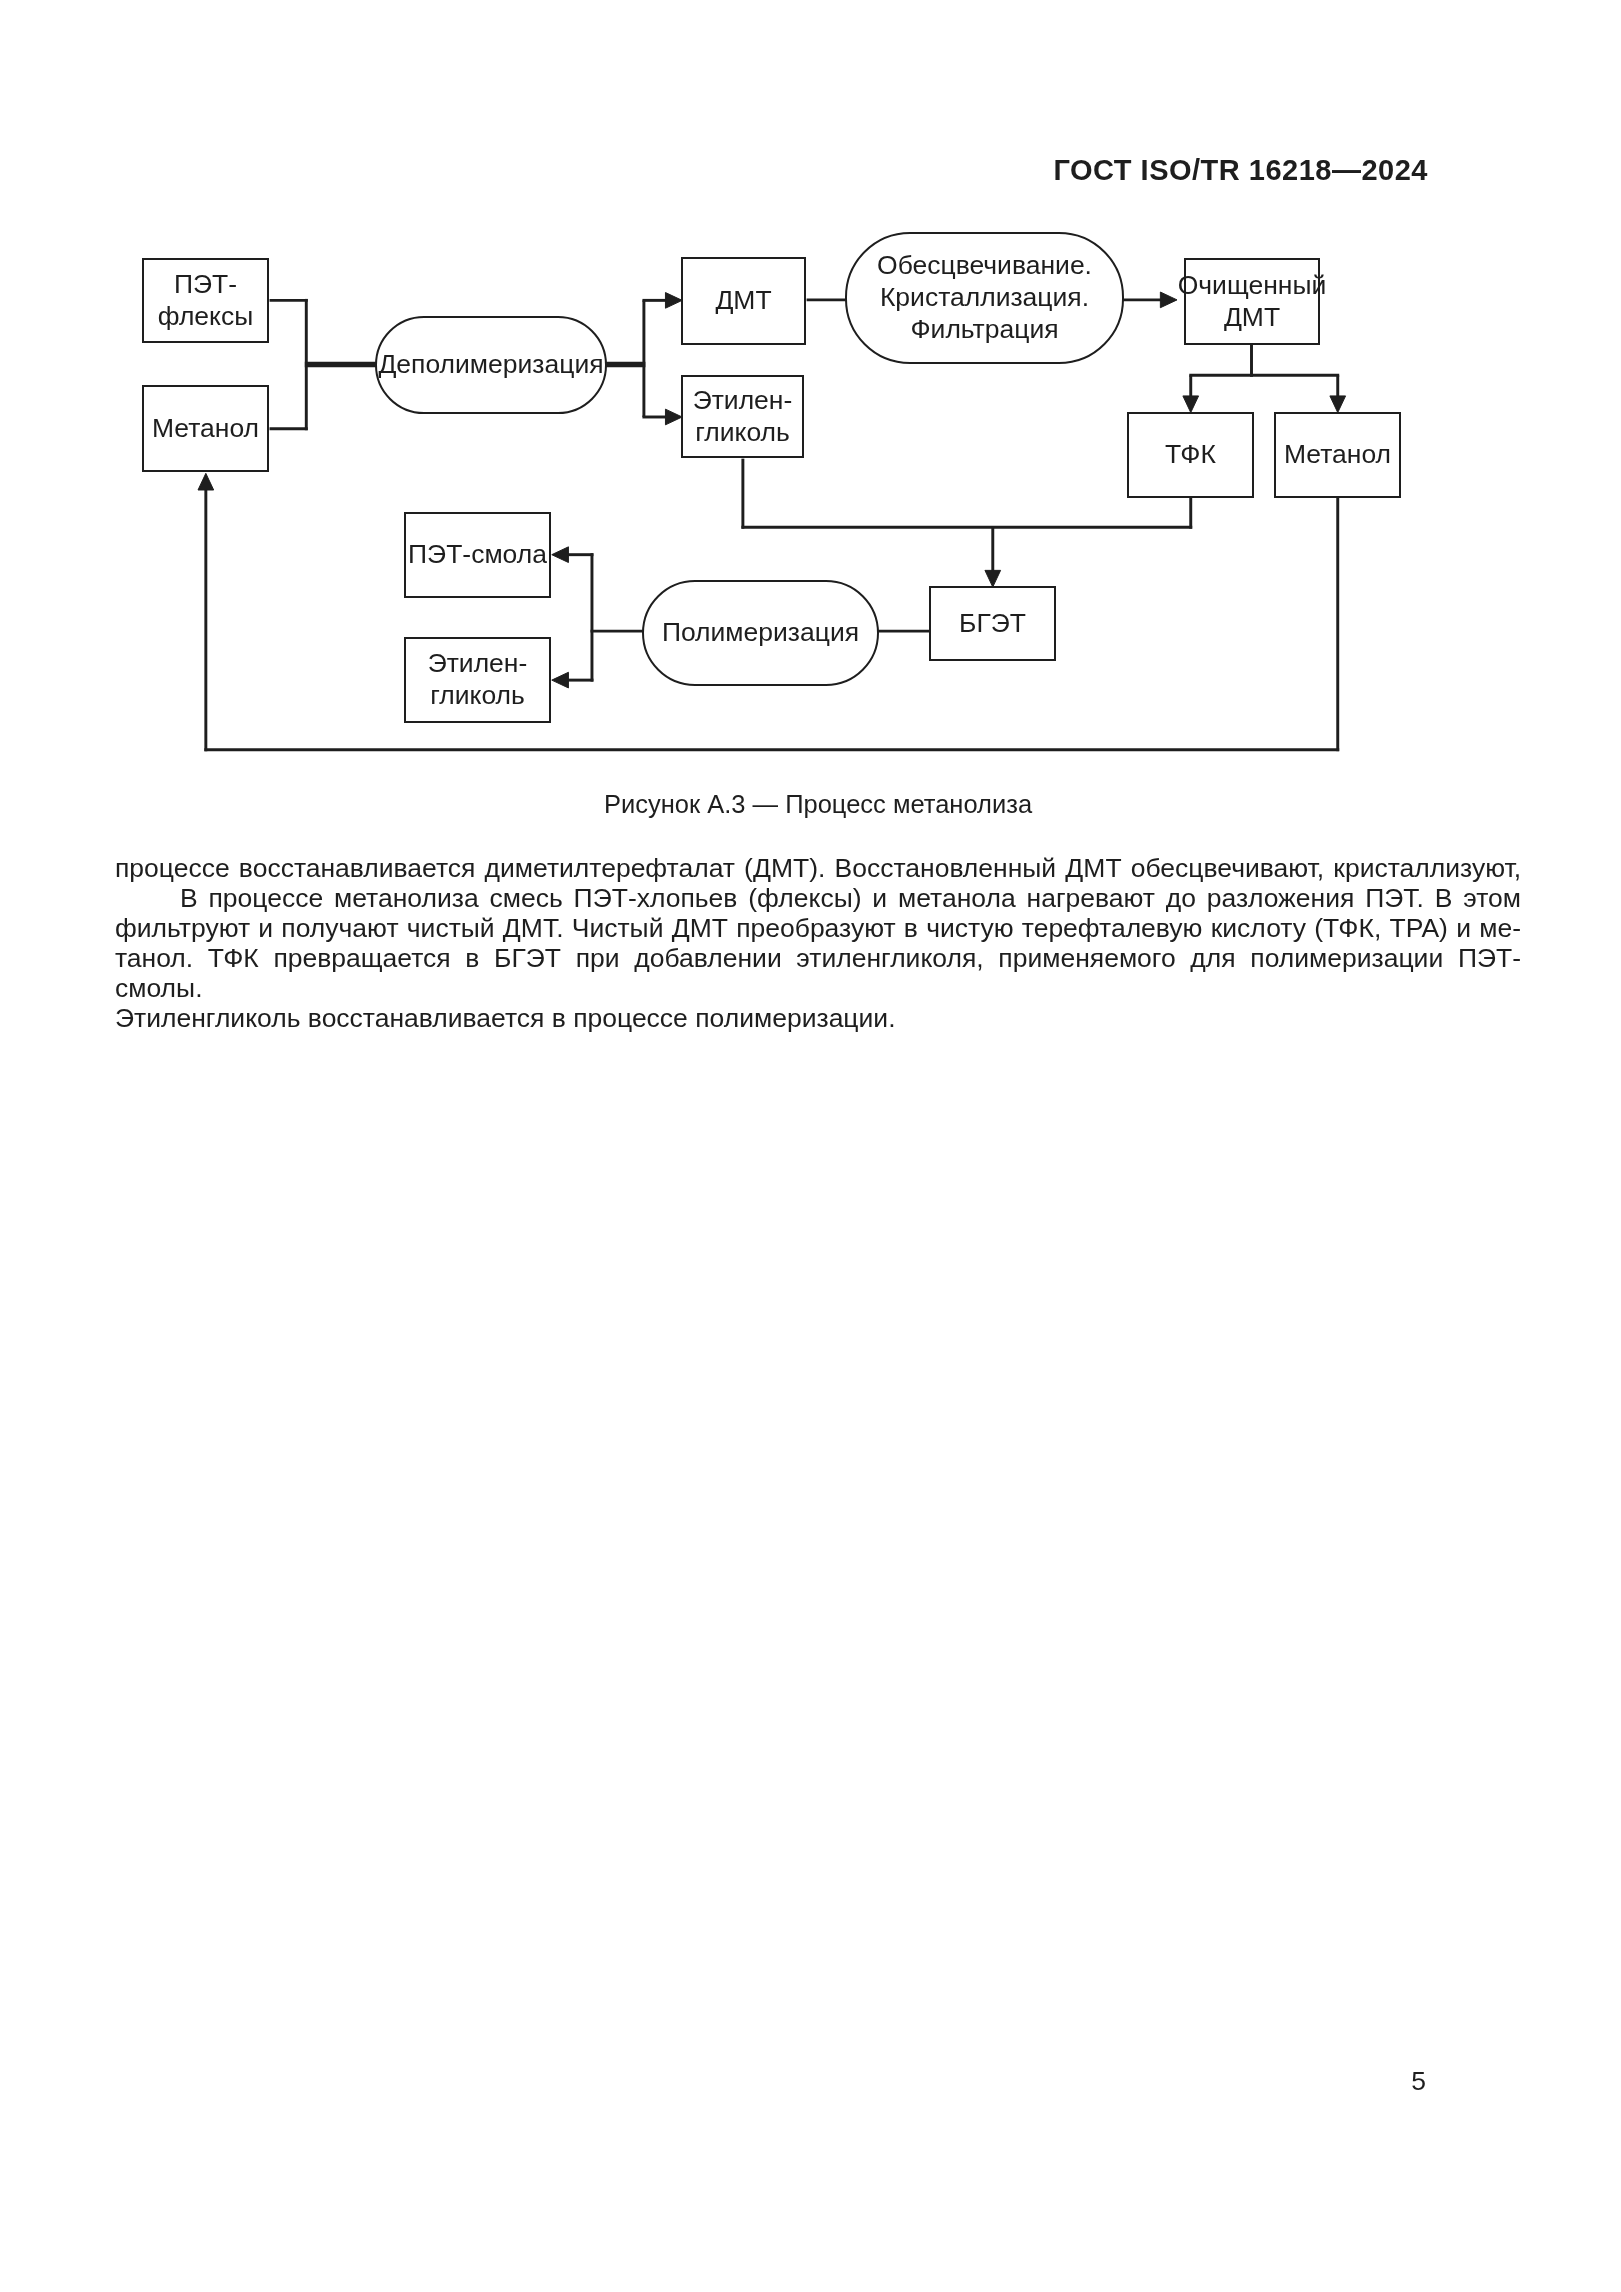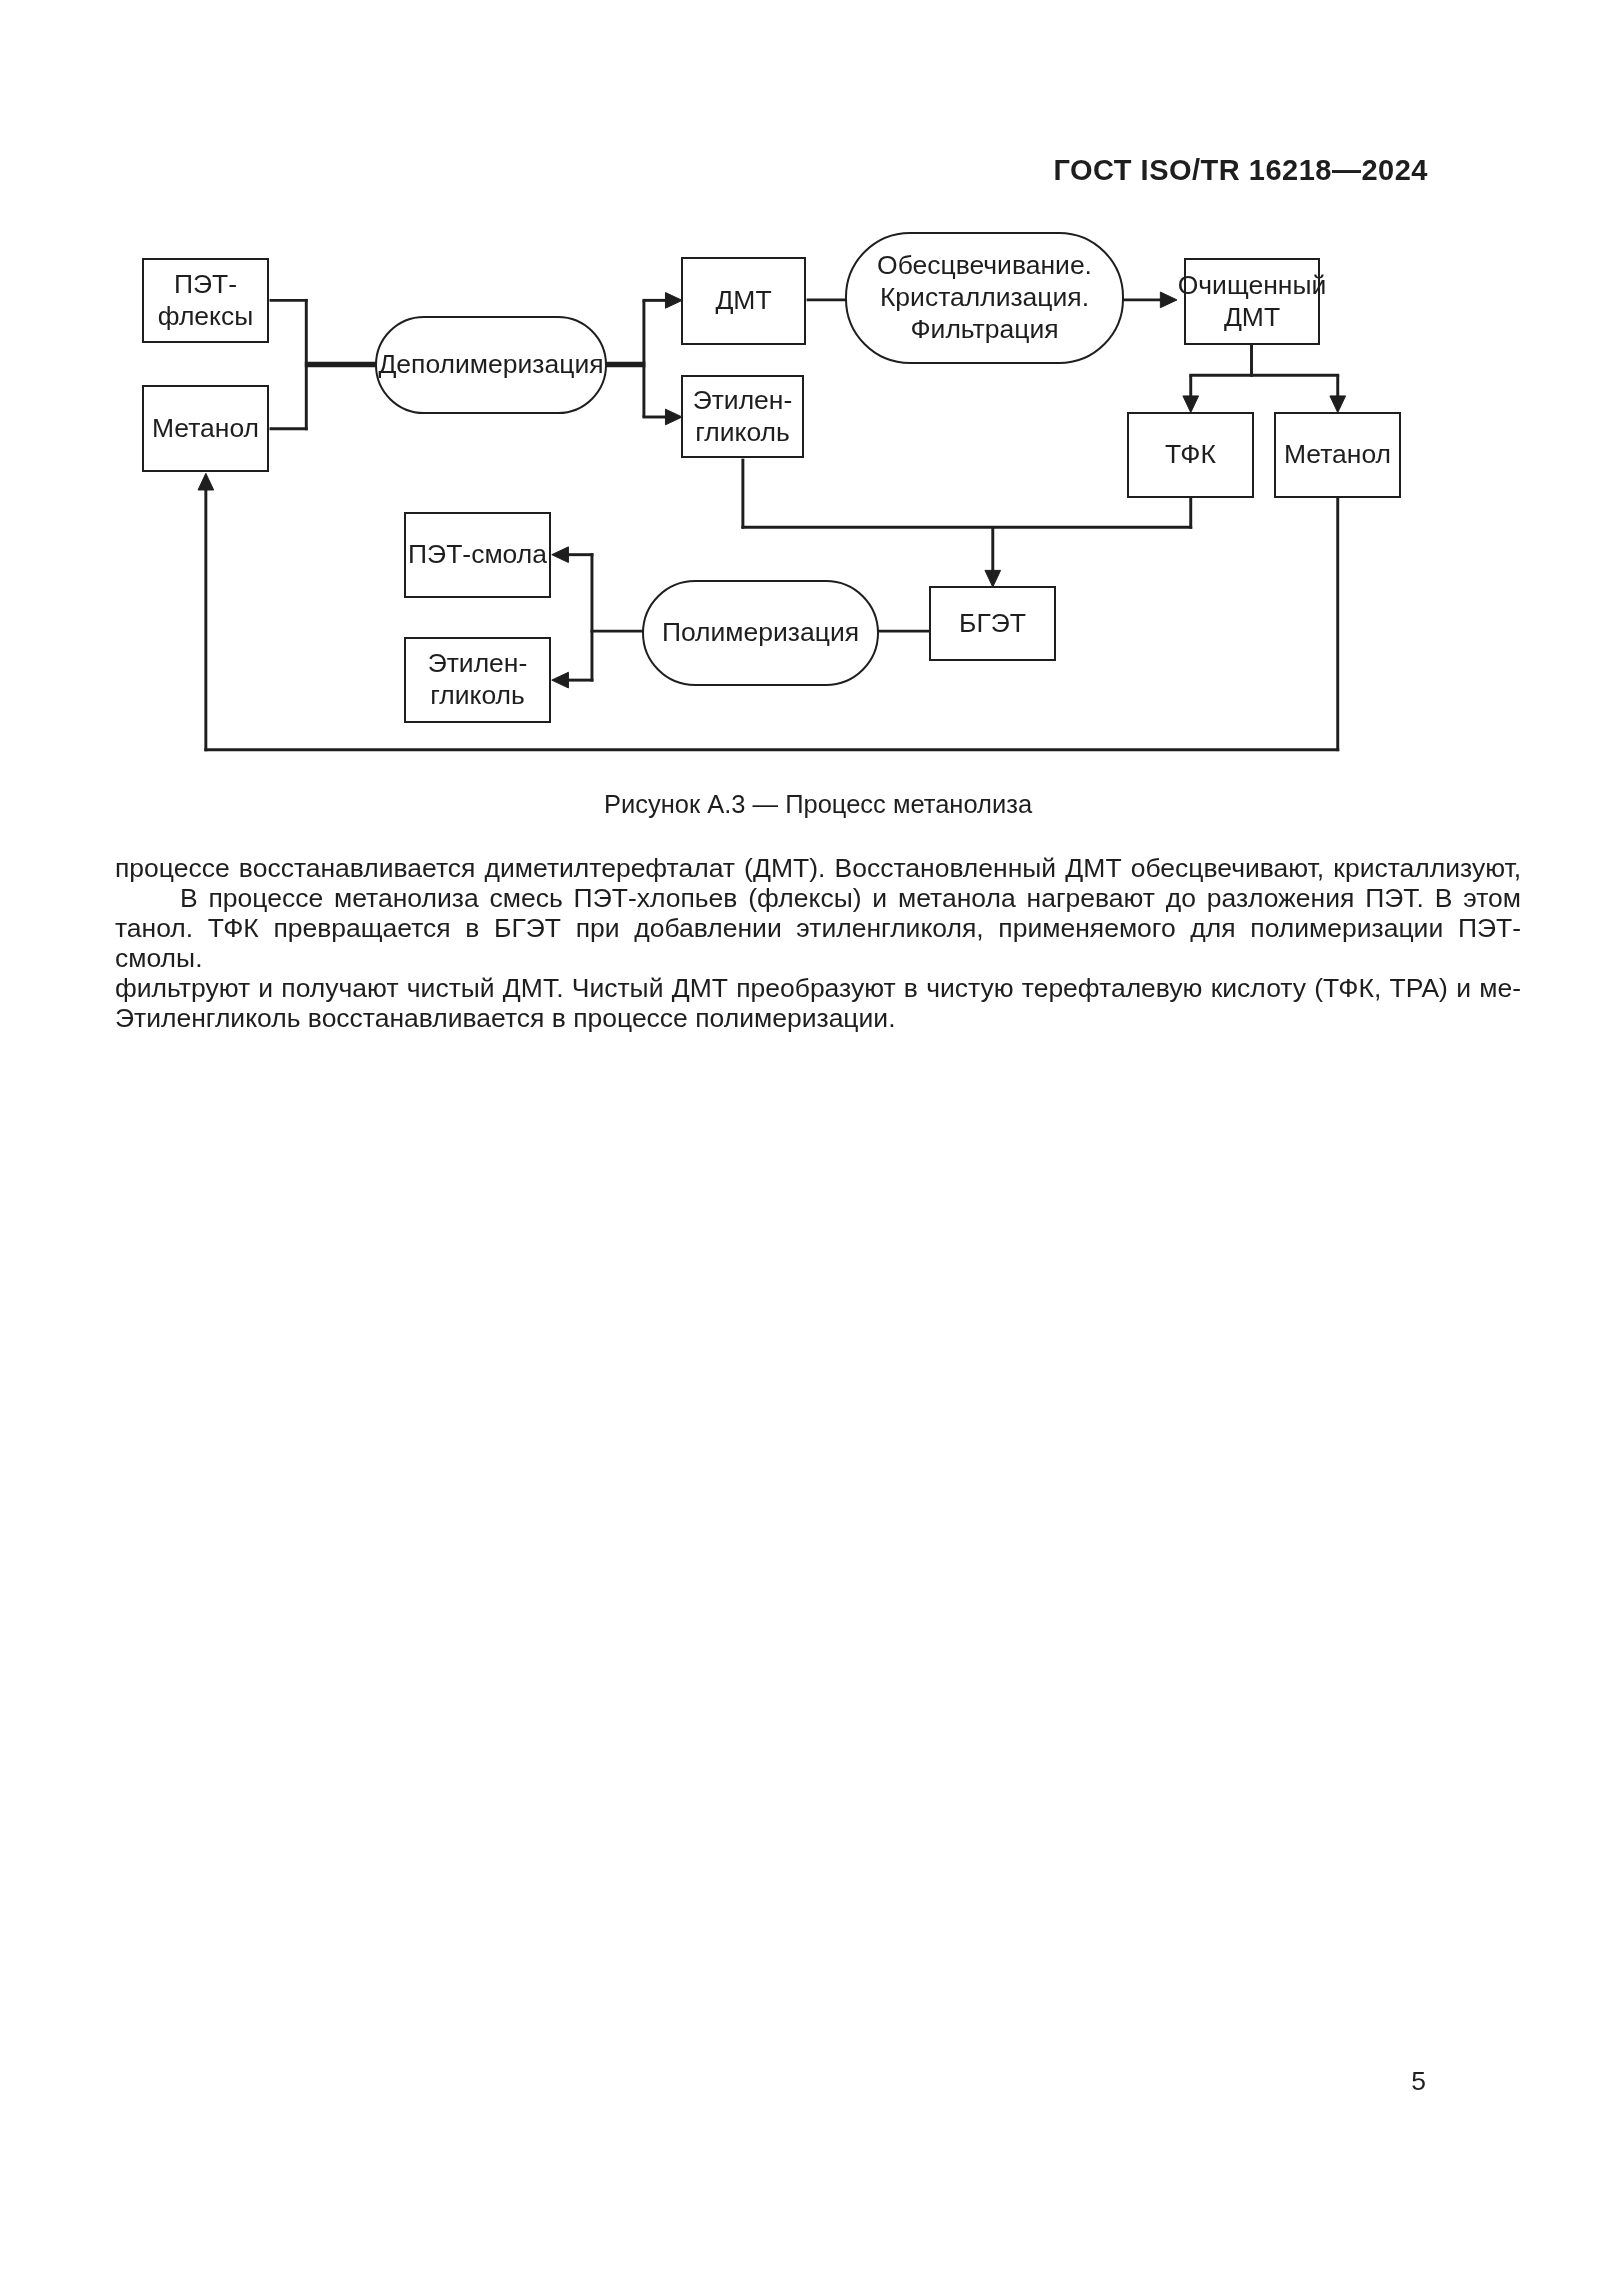--- a/index.html
+++ b/index.html
@@ -163,21 +163,21 @@
       <div>БГЭТ</div>
     </div>
 
   </div>
 
   <div class="fig-caption">Рисунок А.3 — Процесс метанолиза</div>
 
   <div class="body-text">
     <div class="pline">процессе восстанавливается диметилтерефталат (ДМТ). Восстановленный ДМТ обесцвечивают, кристаллизуют,</div>
     <div class="pline pline-first">В процессе метанолиза смесь ПЭТ-хлопьев (флексы) и метанола нагревают до разложения ПЭТ. В этом</div>
+    <div class="pline">фильтруют и получают чистый ДМТ. Чистый ДМТ преобразуют в чистую терефталевую кислоту (ТФК, TPA) и ме-</div>
     <div class="pline">танол. ТФК превращается в БГЭТ при добавлении этиленгликоля, применяемого для полимеризации ПЭТ-смолы.</div>
-    <div class="pline">фильтруют и получают чистый ДМТ. Чистый ДМТ преобразуют в чистую терефталевую кислоту (ТФК, TPA) и ме-</div>
     <div class="pline pline-last">Этиленгликоль восстанавливается в процессе полимеризации.</div>
   </div>
 
   <div class="page-number">5</div>
 
 </div>
 
 
 </body></html>

